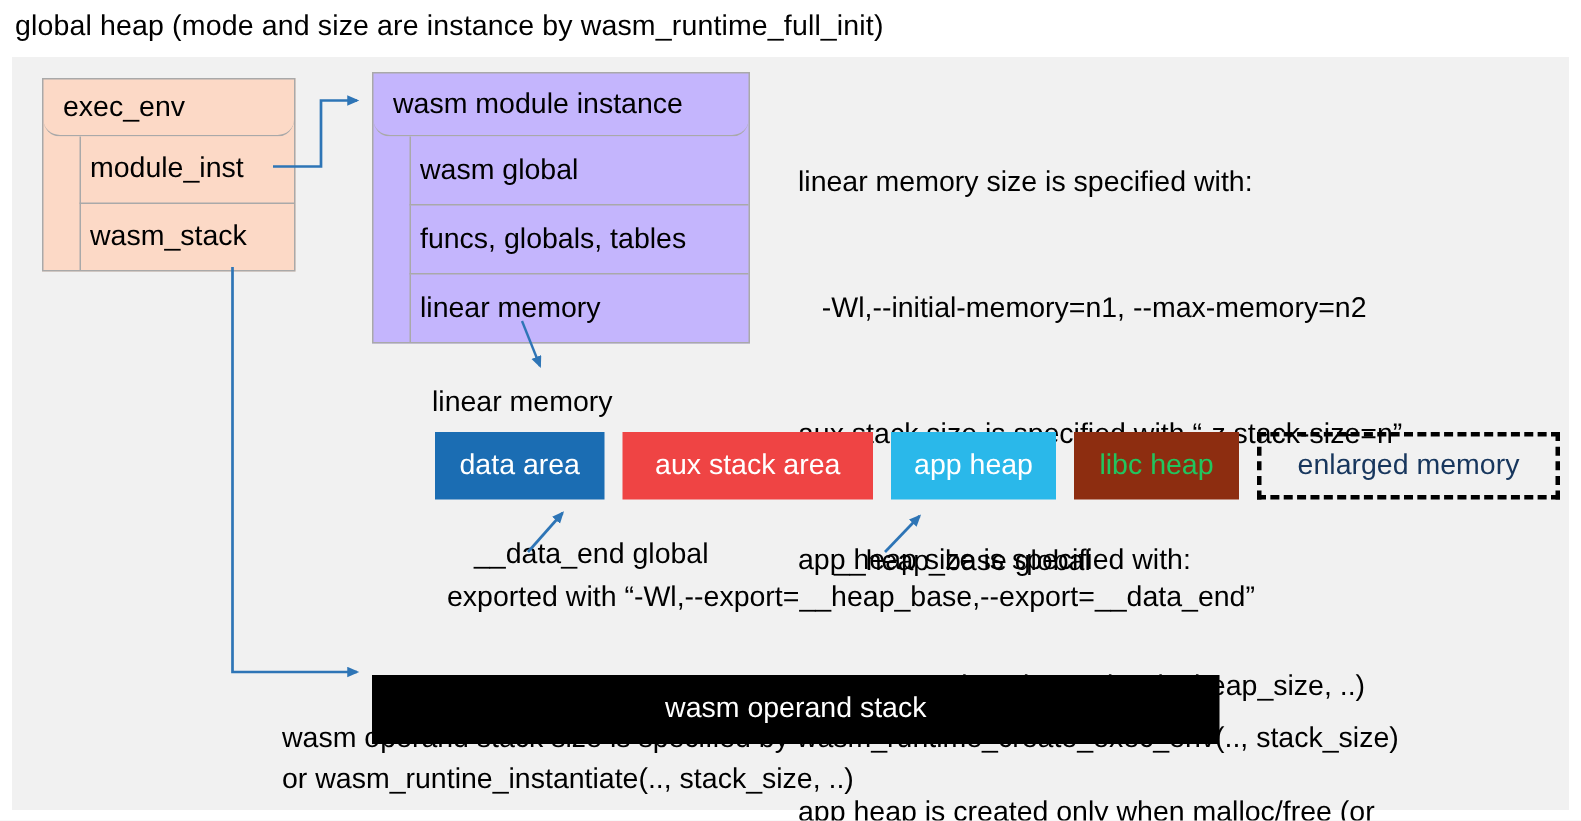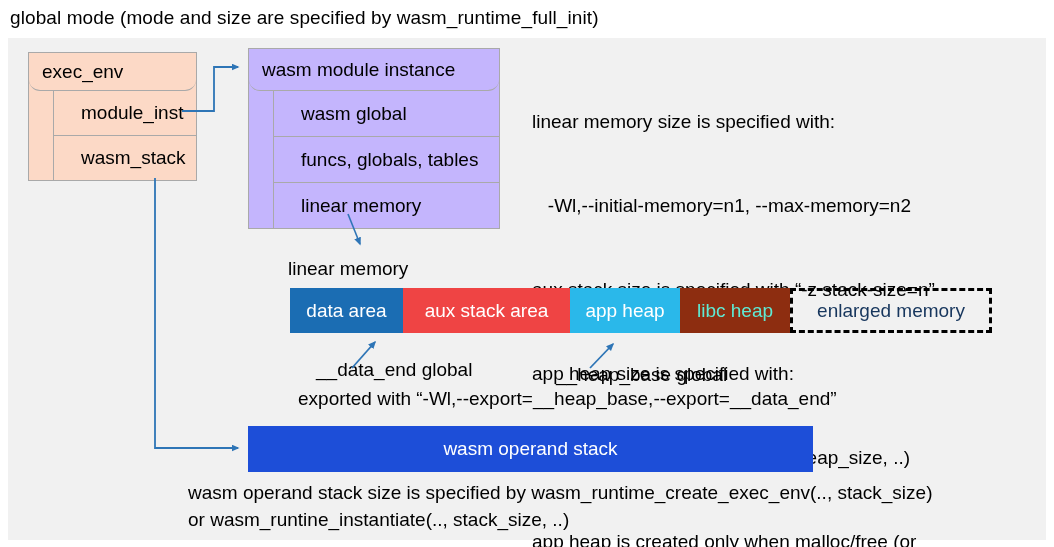--- a/index.html
+++ b/index.html
@@ -21,37 +21,37 @@
     position:absolute;border:1px solid #a9a9a9;background:#fcd9c6;
     font-size:19px;
   }
   .struct-box.cream{background:#c4b5fd;}
   .struct-header{
     border-bottom:1px solid #a9a9a9;padding-left:13px;
     display:flex;align-items:center;border-radius:11px;
   }
   .struct-row{
     margin-left:24px;border-left:1px solid #a9a9a9;border-bottom:1px solid #a9a9a9;
-    padding-left:27px;display:flex;align-items:center;
+    padding-left:6px;display:flex;align-items:center;
   }
   .struct-row:last-child{border-bottom:none;}
   #exec-env-box{left:28px;top:52px;width:167px;}
   #exec-env-box .struct-header{height:37px;}
   #exec-env-box .struct-row{height:44px;}
   #instance-box{left:248px;top:48px;width:250px;}
   #instance-box .struct-header{height:41px;}
   #instance-box .struct-row{height:45px;}
   
   #notes{
     left:532px;top:52px;font-size:19px;line-height:28px;white-space:pre;
   }
   
   #linear-memory-label{left:288px;top:258px;font-size:19px;}
   #memory-bar{
-    left:290px;top:288px;height:45px;display:flex;align-items:stretch;
+    left:290px;top:288px;height:45px;display:flex;align-items:stretch;gap:12px;
   }
   .mem-seg{
     display:flex;align-items:center;justify-content:center;
     font-size:19px;color:#fff;box-sizing:border-box;
   }
   .mem-seg.dashed{
     background:transparent;border:3px dashed #000;color:#17365d;
   }
   
   #data-end-label{left:316px;top:359px;font-size:19px;}
@@ -64,21 +64,21 @@
     color:#fff;font-size:19px;
   }
   
   #footer-note{left:188px;top:479px;font-size:19px;line-height:27px;}
   
   #connectors{left:0;top:0;width:1054px;height:547px;pointer-events:none;}
 </style>
 </head>
 <body>
 
-<div class="abs" id="page-title">global mode (mode and size are specified by wasm_runtime_full_init)</div>
+<div class="abs" id="page-title">global heap (mode and size are instance by wasm_runtime_full_init)</div>
 
 <div class="abs" id="panel"></div>
 
 <div class="struct-box" id="exec-env-box">
   <div class="struct-header">exec_env</div>
   <div class="struct-row">module_inst</div>
   <div class="struct-row">wasm_stack</div>
 </div>
 
 <div class="struct-box cream" id="instance-box">
@@ -96,29 +96,29 @@
   <div>   wasm_runtime_instantiate(.., heap_size, ..)</div>
   <div>app heap is created only when malloc/free (or</div>
   
 </div>
 
 <div class="abs" id="linear-memory-label">linear memory</div>
 <div class="abs" id="memory-bar">
   <div class="mem-seg" style="width: 113px; background: rgb(27, 109, 179); color: rgb(255, 255, 255);">data area</div>
   <div class="mem-seg" style="width: 167px; background: #ef4444; color: rgb(255, 255, 255);">aux stack area</div>
   <div class="mem-seg" style="width: 110px; background: rgb(42, 184, 234); color: rgb(255, 255, 255);">app heap</div>
-  <div class="mem-seg" style="width: 110px; background: rgb(141, 45, 16); color: #5eead4;">libc heap</div>
+  <div class="mem-seg" style="width: 110px; background: rgb(141, 45, 16); color: #22c55e;">libc heap</div>
   <div class="mem-seg dashed" style="width: 202px; color: rgb(23, 54, 93);">enlarged memory</div>
 </div>
 
 <div class="abs" id="data-end-label">__data_end global</div>
 <div class="abs" id="heap-base-label">__heap_base global</div>
 <div class="abs" id="exported-label">exported with “-Wl,--export=__heap_base,--export=__data_end”</div>
 
-<div class="abs" id="operand-stack-bar" style="background: #1d4ed8;">
+<div class="abs" id="operand-stack-bar" style="background: #000000; margin-top: 24px;">
   <span>wasm operand stack</span>
 </div>
 
 <div class="abs" id="footer-note">
   <div>wasm operand stack size is specified by wasm_runtime_create_exec_env(.., stack_size)</div>
   <div>or wasm_runtine_instantiate(.., stack_size, ..)</div>
 </div>
 
 <svg class="abs" id="connectors" viewBox="0 0 1054 547" xmlns="http://www.w3.org/2000/svg">
   <defs>

